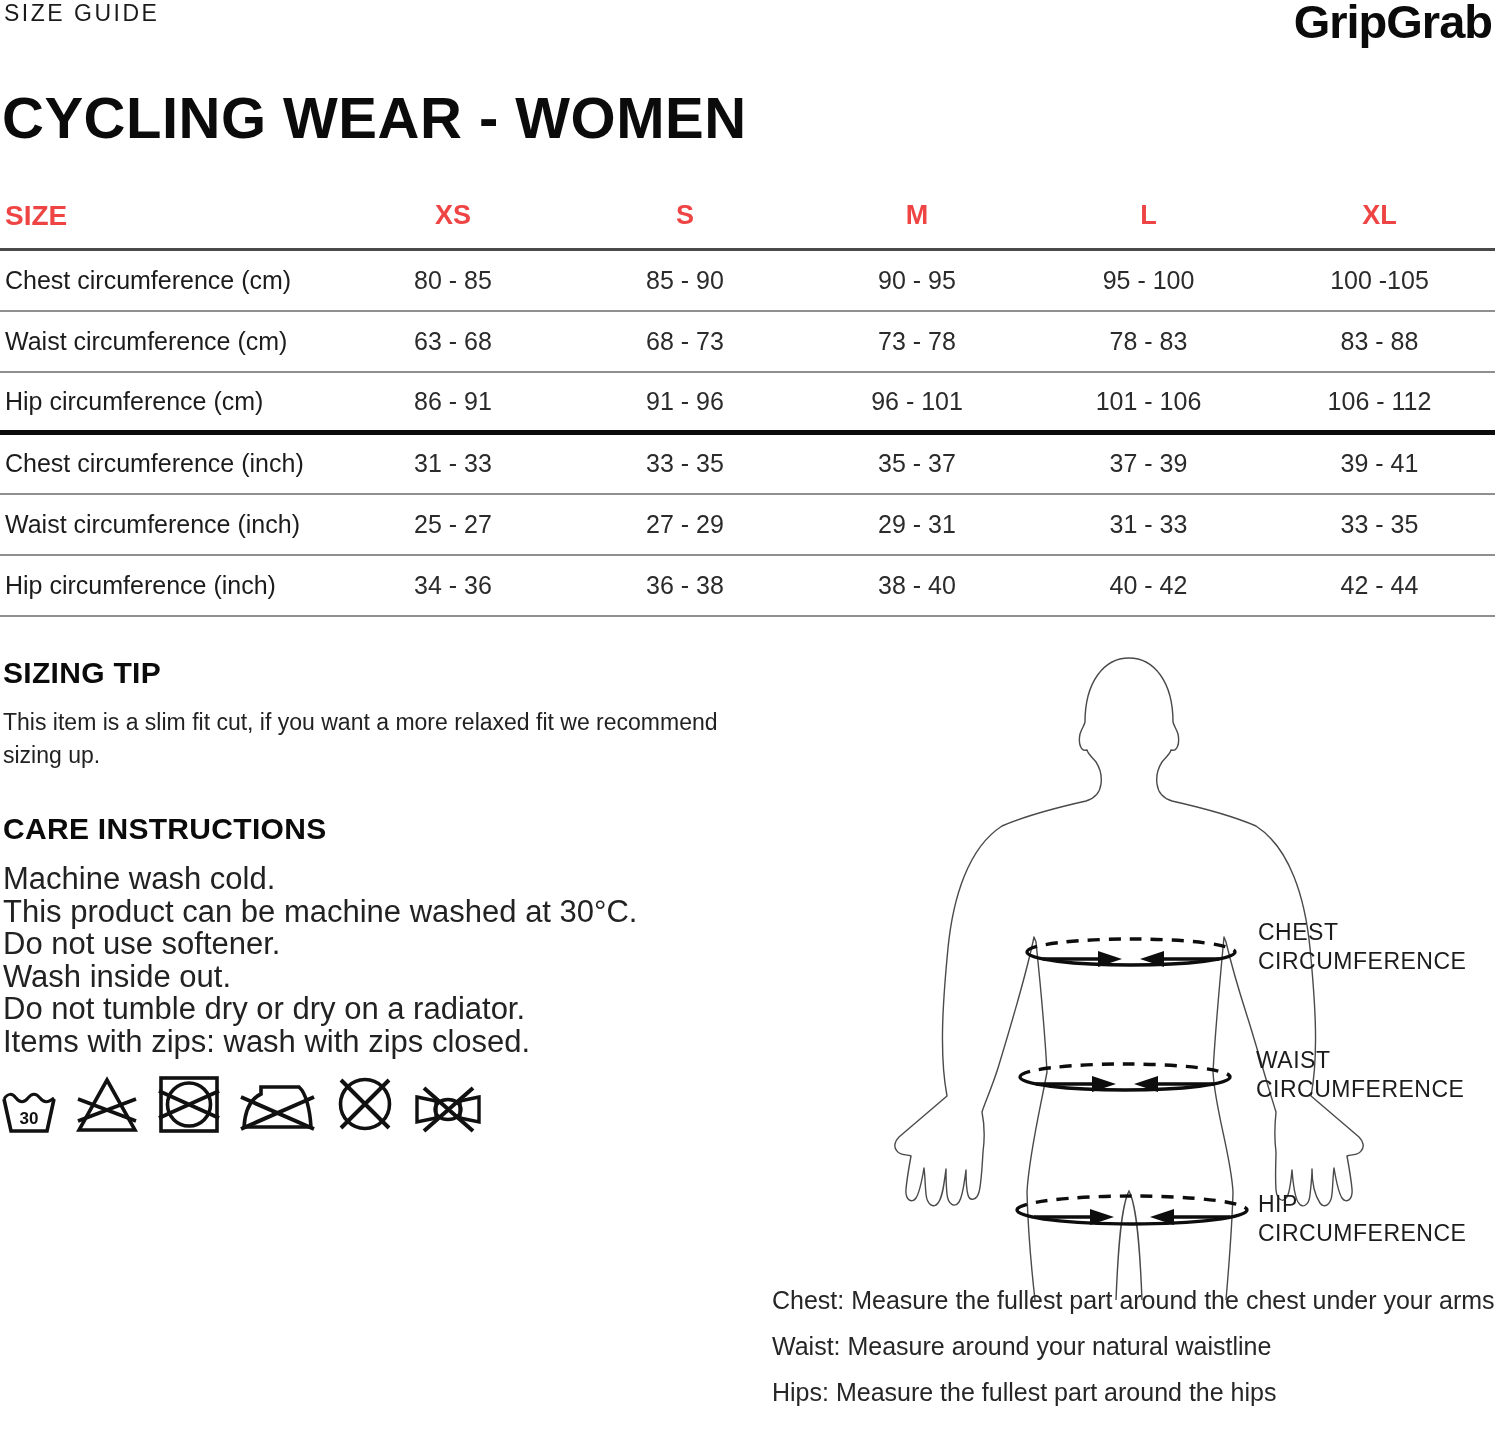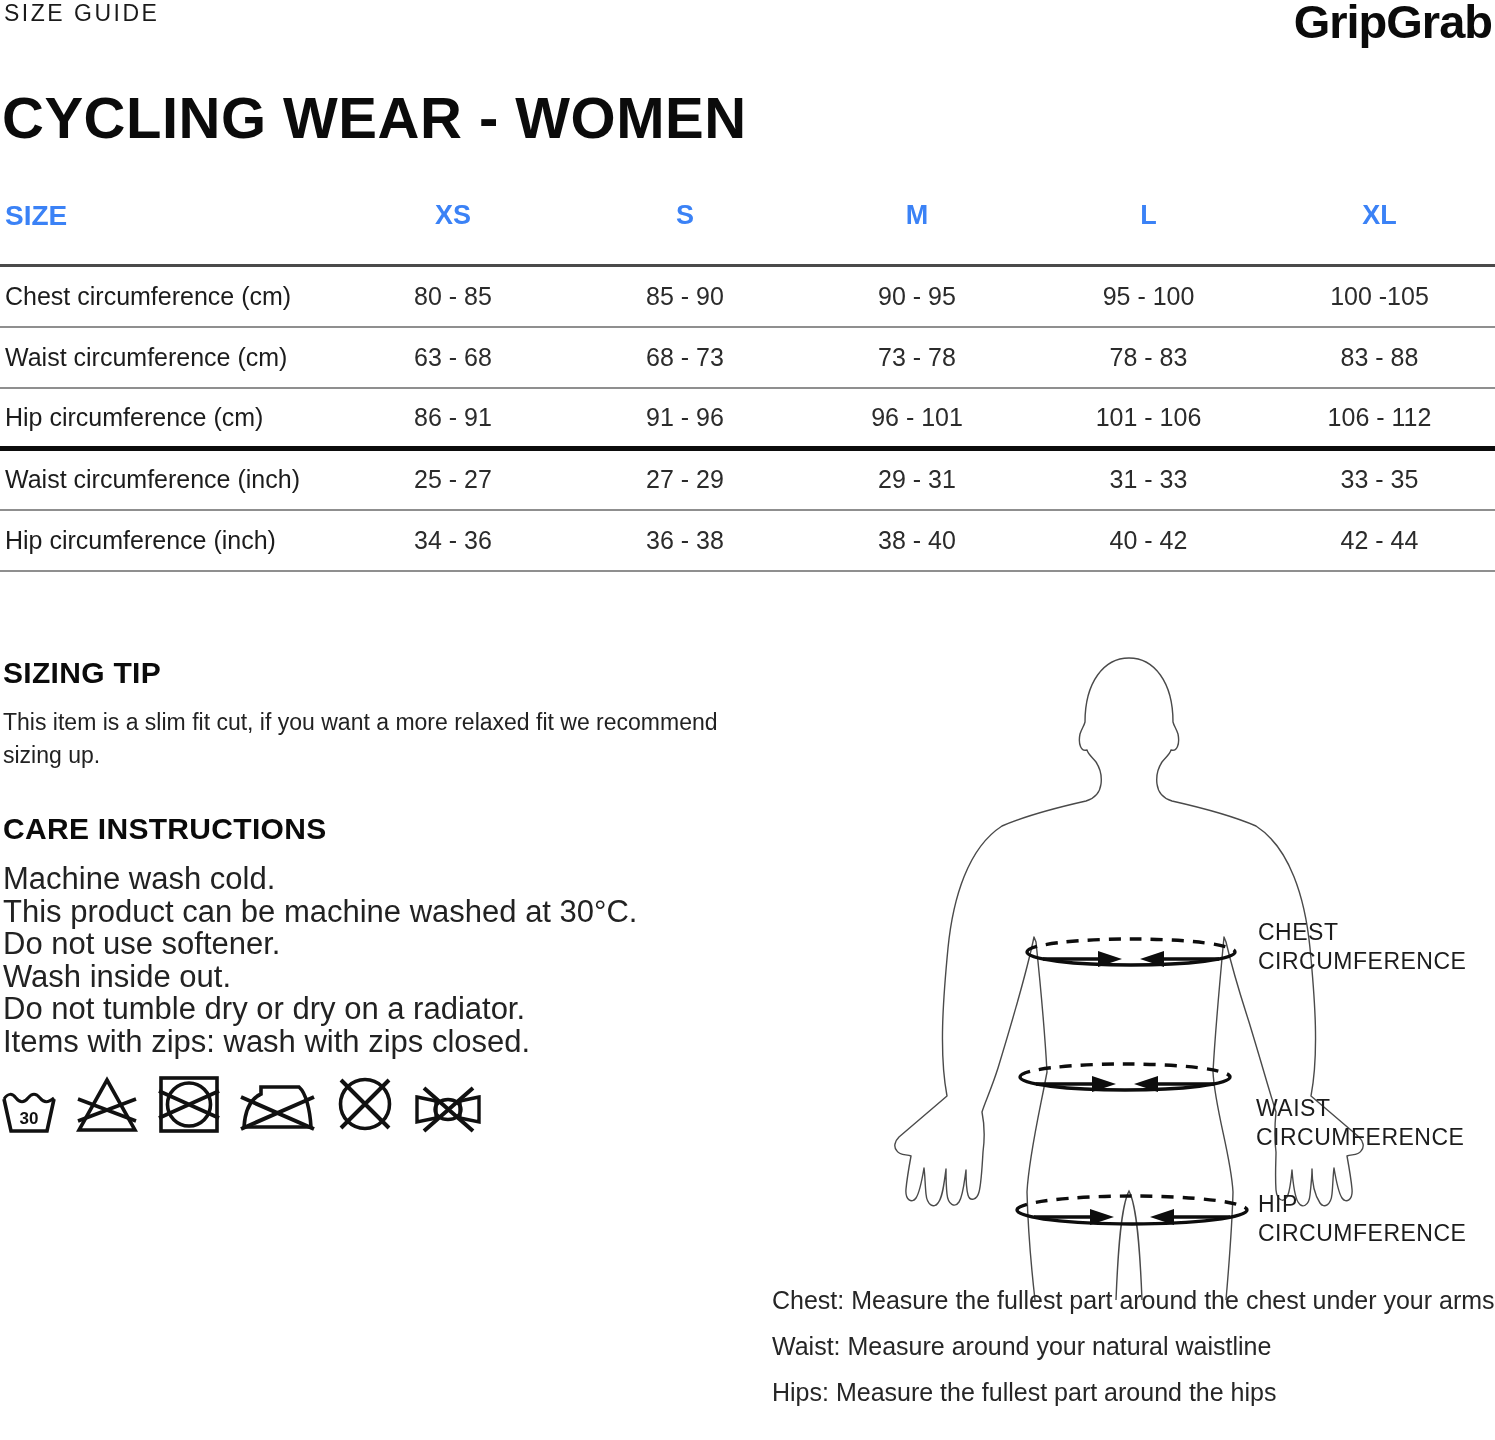--- a/index.html
+++ b/index.html
@@ -20,21 +20,21 @@
     position:absolute; left:2px; top:84px; font-size:58px; font-weight:900;
     letter-spacing:0.5px; color:#0b0b0b;
   }
   
   table.size-table {
     position:absolute; left:0; top:198px; width:1495px;
     border-collapse:collapse; table-layout:fixed;
   }
   table.size-table th {
     font-size:27px; font-weight:800; text-align:center; vertical-align:top;
-    padding:2px 0 32px 0; color:#3b82f6; border-bottom:3px solid #4a4a4a;
+    padding:2px 0 16px 0; color:#ef4444; border-bottom:3px solid #4a4a4a;
   }
   table.size-table th.lbl { text-align:left; padding-left:5px; font-size:28px; }
   table.size-table td {
     font-size:25px; font-weight:400; text-align:center; height:61px;
     color:#2b2b2b; border-bottom:2px solid #8f8f8f;
   }
   table.size-table td.lbl { text-align:left; padding-left:5px; color:#1c1c1c; }
   table.size-table tr.thick td { border-bottom:5px solid #0c0c0c; }
   
   .section { position:absolute; left:3px; }
@@ -50,21 +50,21 @@
   }
   .care-icons svg { display:block; margin-right:20px; }
   .care-icons .stk { stroke:#111; fill:none; }
   
   .diagram-svg { position:absolute; left:850px; top:640px; }
   .diag-label {
     position:absolute; width:215px; font-size:23px; line-height:29px;
     letter-spacing:0.5px; color:#1c1c1c;
   }
   .lbl-chest { left:1258px; top:918px; }
-  .lbl-waist { left:1256px; top:1046px;margin-top:48px; }
+  .lbl-waist { left:1256px; top:1046px; }
   .lbl-hip   { left:1258px; top:1190px; }
   .notes { position:absolute; left:772px; top:1286px; width:730px; }
   .note { font-size:25px; line-height:29px; color:#262626; margin-bottom:17px; }
 </style>
 </head>
 <body>
 
 <div class="page">
 
   <div class="eyebrow">SIZE GUIDE</div>
@@ -107,20 +107,28 @@
         <td>78 - 83</td>
         <td>83 - 88</td>
       </tr>
       <tr class="thick">
         <td class="lbl">Hip circumference (cm)</td>
         <td>86 - 91</td>
         <td>91 - 96</td>
         <td>96 - 101</td>
         <td>101 - 106</td>
         <td>106 - 112</td>
+      </tr>
+      <tr>
+        <td class="lbl">Chest circumference (inch)</td>
+        <td>31 - 33</td>
+        <td>33 - 35</td>
+        <td>35 - 37</td>
+        <td>37 - 39</td>
+        <td>39 - 41</td>
       </tr>
       <tr>
         <td class="lbl">Waist circumference (inch)</td>
         <td>25 - 27</td>
         <td>27 - 29</td>
         <td>29 - 31</td>
         <td>31 - 33</td>
         <td>33 - 35</td>
       </tr>
       <tr>

